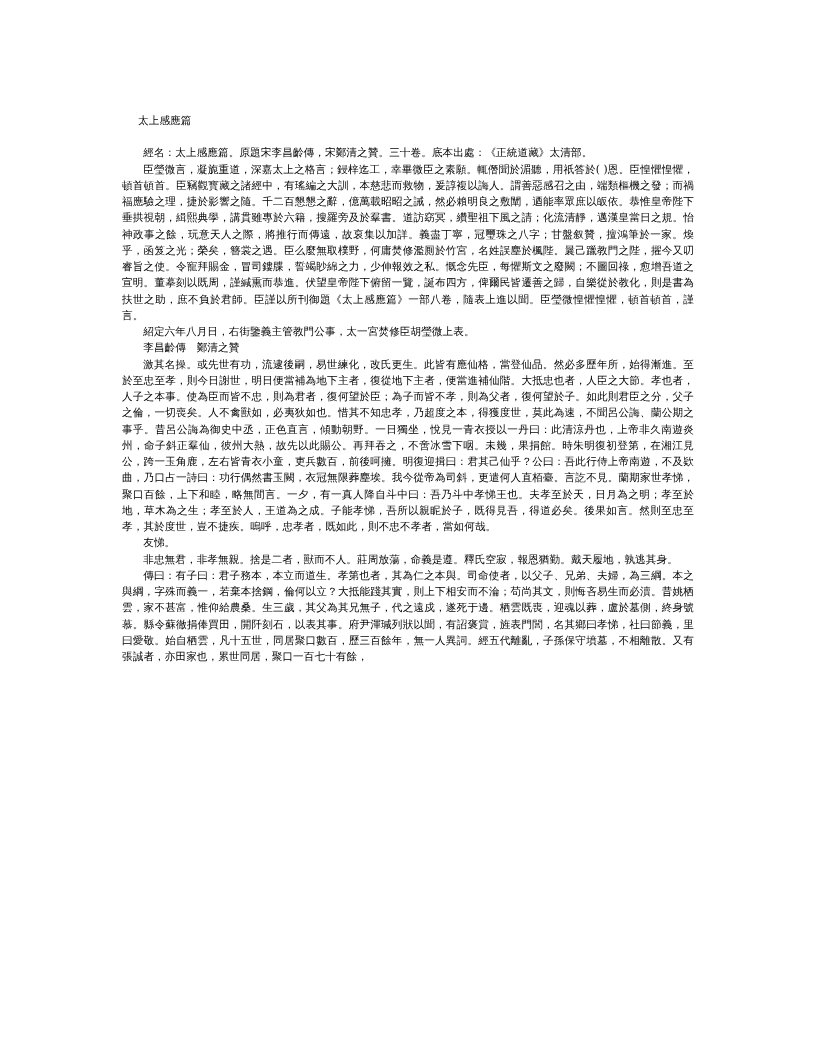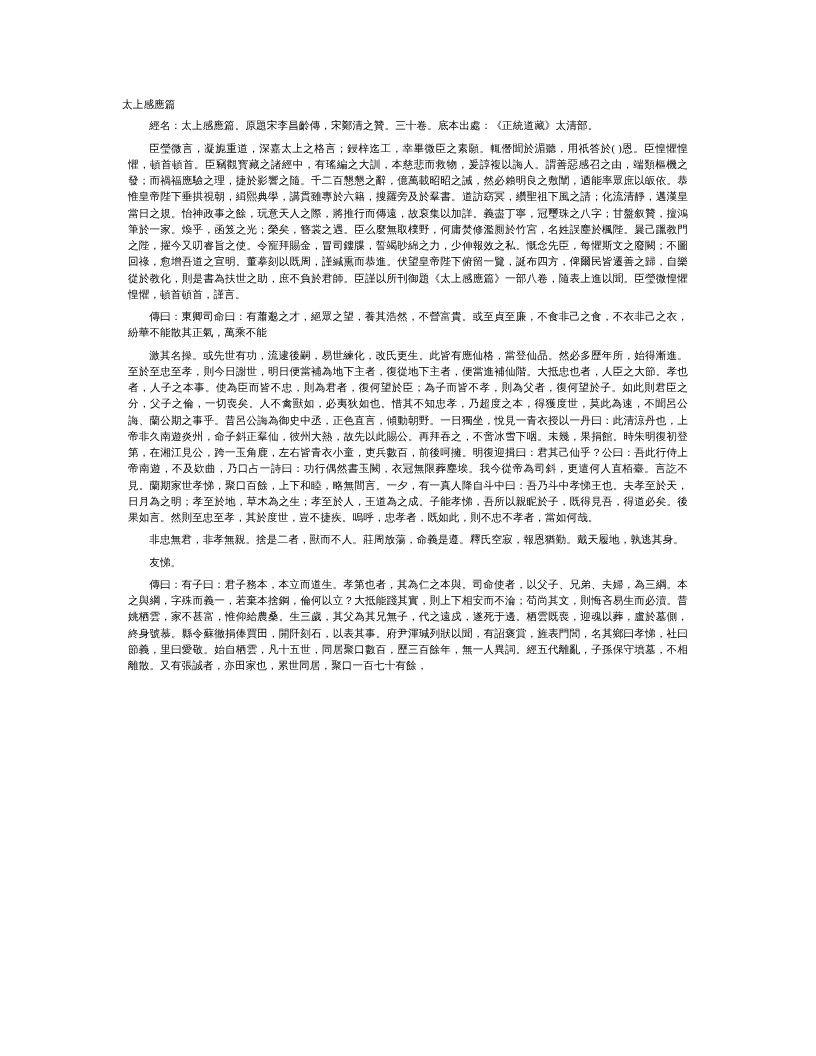--- a/index.html
+++ b/index.html
@@ -25,38 +25,38 @@
   .doc-body {
     width: 572px;
     font-size: 10.6px;
     line-height: 16.25px;
     text-align: justify;
     text-justify: inter-character;
     letter-spacing: 0.1px;
     word-break: break-all;
   }
   .para {
-    margin: 6px;
+    margin: 0;
     padding: 0;
     text-indent: 2em;
-    font-family: Liberation Serif, serif;
   }
   .title-line {
-    margin: 0;
+    margin: 16px;
     padding: 0;
     text-indent: 0;
   }
 </style>
 </head>
 <body>
 
 <div class="page">
   <div class="doc-body">
     <p class="title-line">太上感應篇</p>
     <p class="para">經名：太上感應篇。原題宋李昌齡傳，宋鄭清之贊。三十卷。底本出處：《正統道藏》太清部。</p>
     <p class="para">臣瑩微言，凝旎重道，深嘉太上之格言；鋟梓迄工，幸畢微臣之素願。輒僭聞於湄聽，用祇答於( )恩。臣惶懼惶懼，頓首頓首。臣竊觀寳藏之諸經中，有瑤編之大訓，本慈悲而救物，爰諄複以誨人。謂善惡感召之由，端類樞機之發；而禍福應驗之理，捷於影響之隨。千二百懇懇之辭，億萬載昭昭之誡，然必賴明良之敷闡，迺能率眾庶以皈依。恭惟皇帝陛下垂拱視朝，緝熙典學，講貫雖專於六籍，搜羅旁及於羣書。道訪窈冥，纘聖祖下風之請；化流清靜，邁漢皇當日之規。怡神政事之餘，玩意天人之際，將推行而傳遠，故裒集以加詳。義盡丁寧，冠璽珠之八字；甘盤叙贊，擅鴻筆於一家。煥乎，函笈之光；榮矣，簪裳之遇。臣么麼無取樸野，何庸焚修濫厠於竹宮，名姓誤塵於楓陛。曩己躐教門之陛，擢今又叨睿旨之使。令寵拜賜金，冒司鏤牒，誓竭眇綿之力，少伸報效之私。慨念先臣，每懼斯文之廢闕；不圖回祿，愈增吾道之宣明。董摹刻以既周，謹緘熏而恭進。伏望皇帝陛下俯留一覽，誕布四方，俾爾民皆遷善之歸，自樂從於教化，則是書為扶世之助，庶不負於君師。臣謹以所刊御題《太上感應篇》一部八卷，隨表上進以聞。臣瑩微惶懼惶懼，頓首頓首，謹言。</p>
-    <p class="para">傳曰：東卿司命曰：有蕭邈之才，絕眾之望，養其浩然，不營富貴。或至貞至廉，不食非己之食，不衣非己之衣，紛華不能散其正氣，萬乘不能</p>
+    <p class="para">紹定六年八月日，右街鑒義主管教門公事，太一宮焚修臣胡瑩微上表。</p>
+    <p class="para">李昌齡傳　鄭清之贊</p>
     <p class="para">激其名操。或先世有功，流逮後嗣，易世練化，改氏更生。此皆有應仙格，當登仙品。然必多歷年所，始得漸進。至於至忠至孝，則今日謝世，明日便當補為地下主者，復從地下主者，便當進補仙階。大抵忠也者，人臣之大節。孝也者，人子之本事。使為臣而皆不忠，則為君者，復何望於臣；為子而皆不孝，則為父者，復何望於子。如此則君臣之分，父子之倫，一切喪矣。人不禽獸如，必夷狄如也。惜其不知忠孝，乃超度之本，得獲度世，莫此為速，不聞呂公誨、蘭公期之事乎。昔呂公誨為御史中丞，正色直言，傾動朝野。一日獨坐，悅見一青衣授以一丹曰：此清涼丹也，上帝非久南遊炎州，命子斜正羣仙，彼州大熱，故先以此賜公。再拜吞之，不啻冰雪下咽。未幾，果捐館。時朱明復初登第，在湘江見公，跨一玉角鹿，左右皆青衣小童，吏兵數百，前後呵擁。明復迎揖曰：君其己仙乎？公曰：吾此行侍上帝南遊，不及欵曲，乃口占一詩曰：功行偶然書玉闕，衣冠無限葬塵埃。我今從帝為司斜，更遣何人直栢臺。言訖不見。蘭期家世孝悌，聚口百餘，上下和睦，略無間言。一夕，有一真人降自斗中曰：吾乃斗中孝悌王也。夫孝至於天，日月為之明；孝至於地，草木為之生；孝至於人，王道為之成。子能孝悌，吾所以親眤於子，既得見吾，得道必矣。後果如言。然則至忠至孝，其於度世，豈不捷疾。嗚呼，忠孝者，既如此，則不忠不孝者，當如何哉。</p>
+    <p class="para">友悌。</p>
     <p class="para">非忠無君，非孝無親。捨是二者，獸而不人。莊周放蕩，命義是遵。釋氏空寂，報恩猶勤。戴天履地，孰逃其身。</p>
-    <p class="para">友悌。</p>
     <p class="para">傳曰：有子曰：君子務本，本立而道生。孝第也者，其為仁之本與。司命使者，以父子、兄弟、夫婦，為三綱。本之與綱，字殊而義一，若棄本捨鋼，倫何以立？大抵能踐其實，則上下相安而不淪；苟尚其文，則悔吝易生而必瀆。昔姚栖雲，家不甚富，惟仰給農桑。生三歲，其父為其兄無子，代之遠戍，遂死于邊。栖雲既喪，迎魂以葬，盧於墓側，終身號慕。縣令蘇徹捐俸買田，開阡刻石，以表其事。府尹渾瑊列狀以聞，有詔褒賞，旌表門閭，名其鄉曰孝悌，社曰節義，里曰愛敬。始自栖雲，凡十五世，同居聚口數百，歷三百餘年，無一人異詞。經五代離亂，子孫保守墳墓，不相離散。又有張誠者，亦田家也，累世同居，聚口一百七十有餘，</p>
   </div>
 </div>
 
 </body></html>

